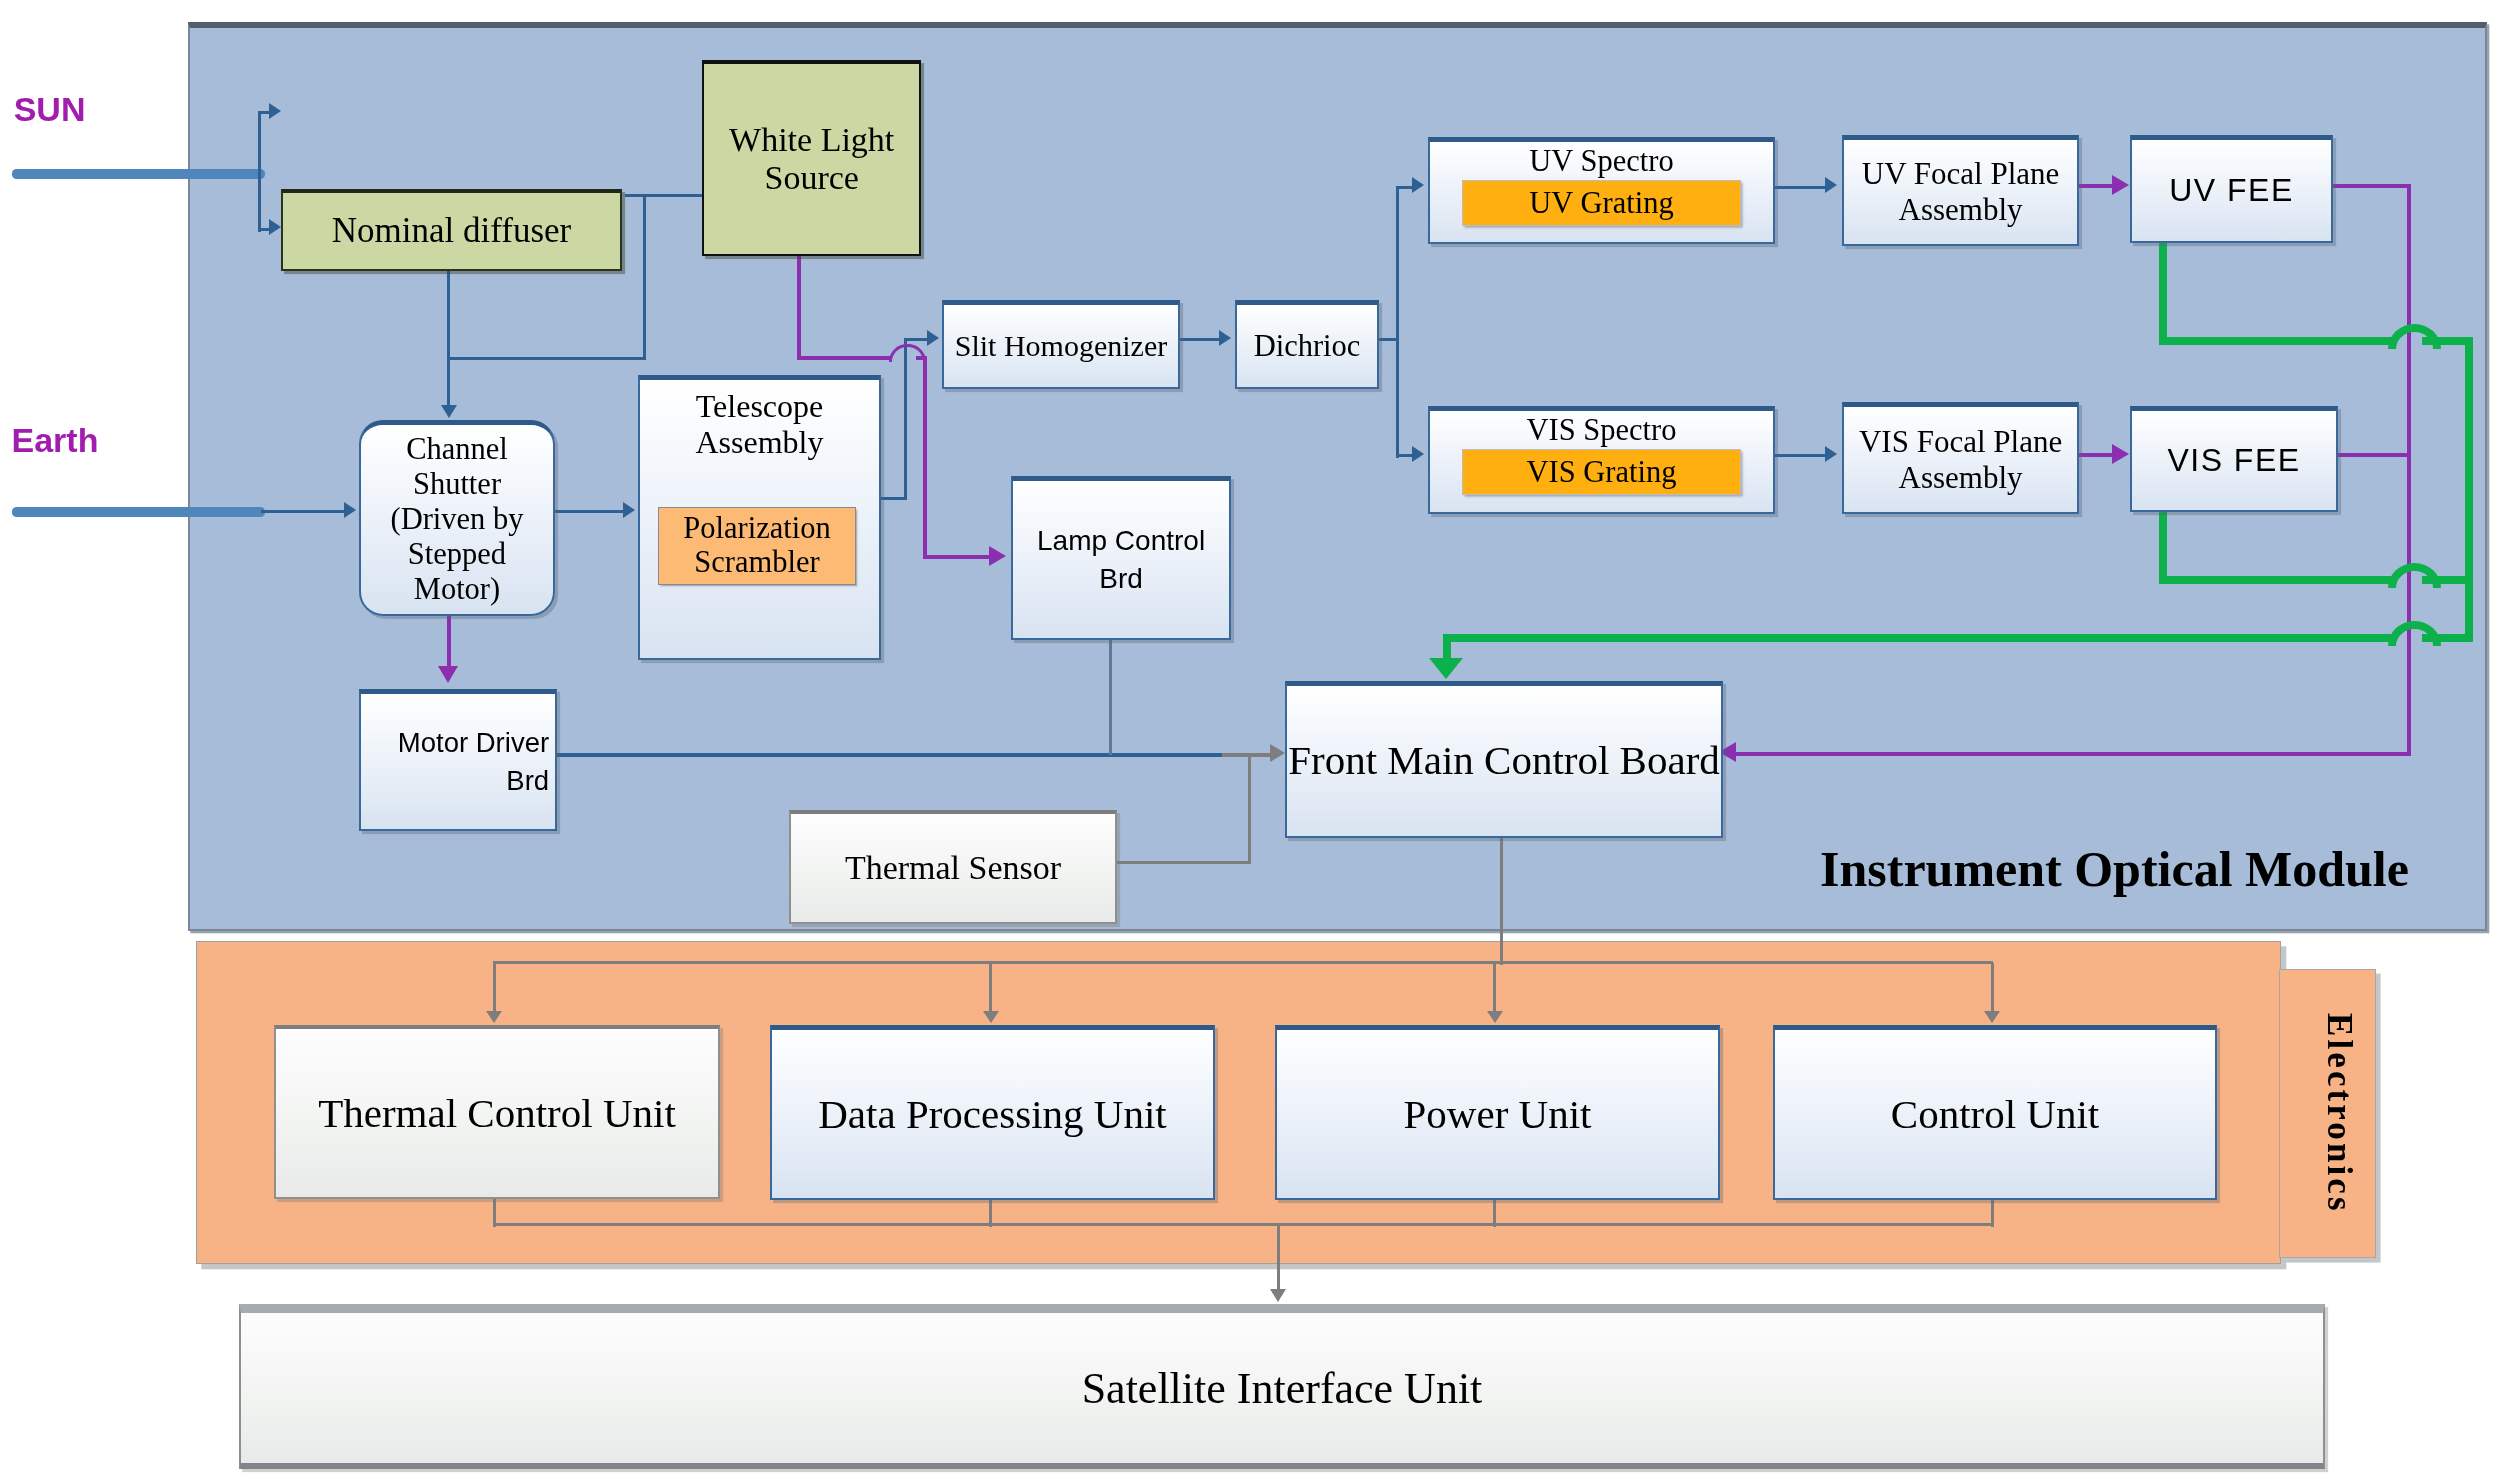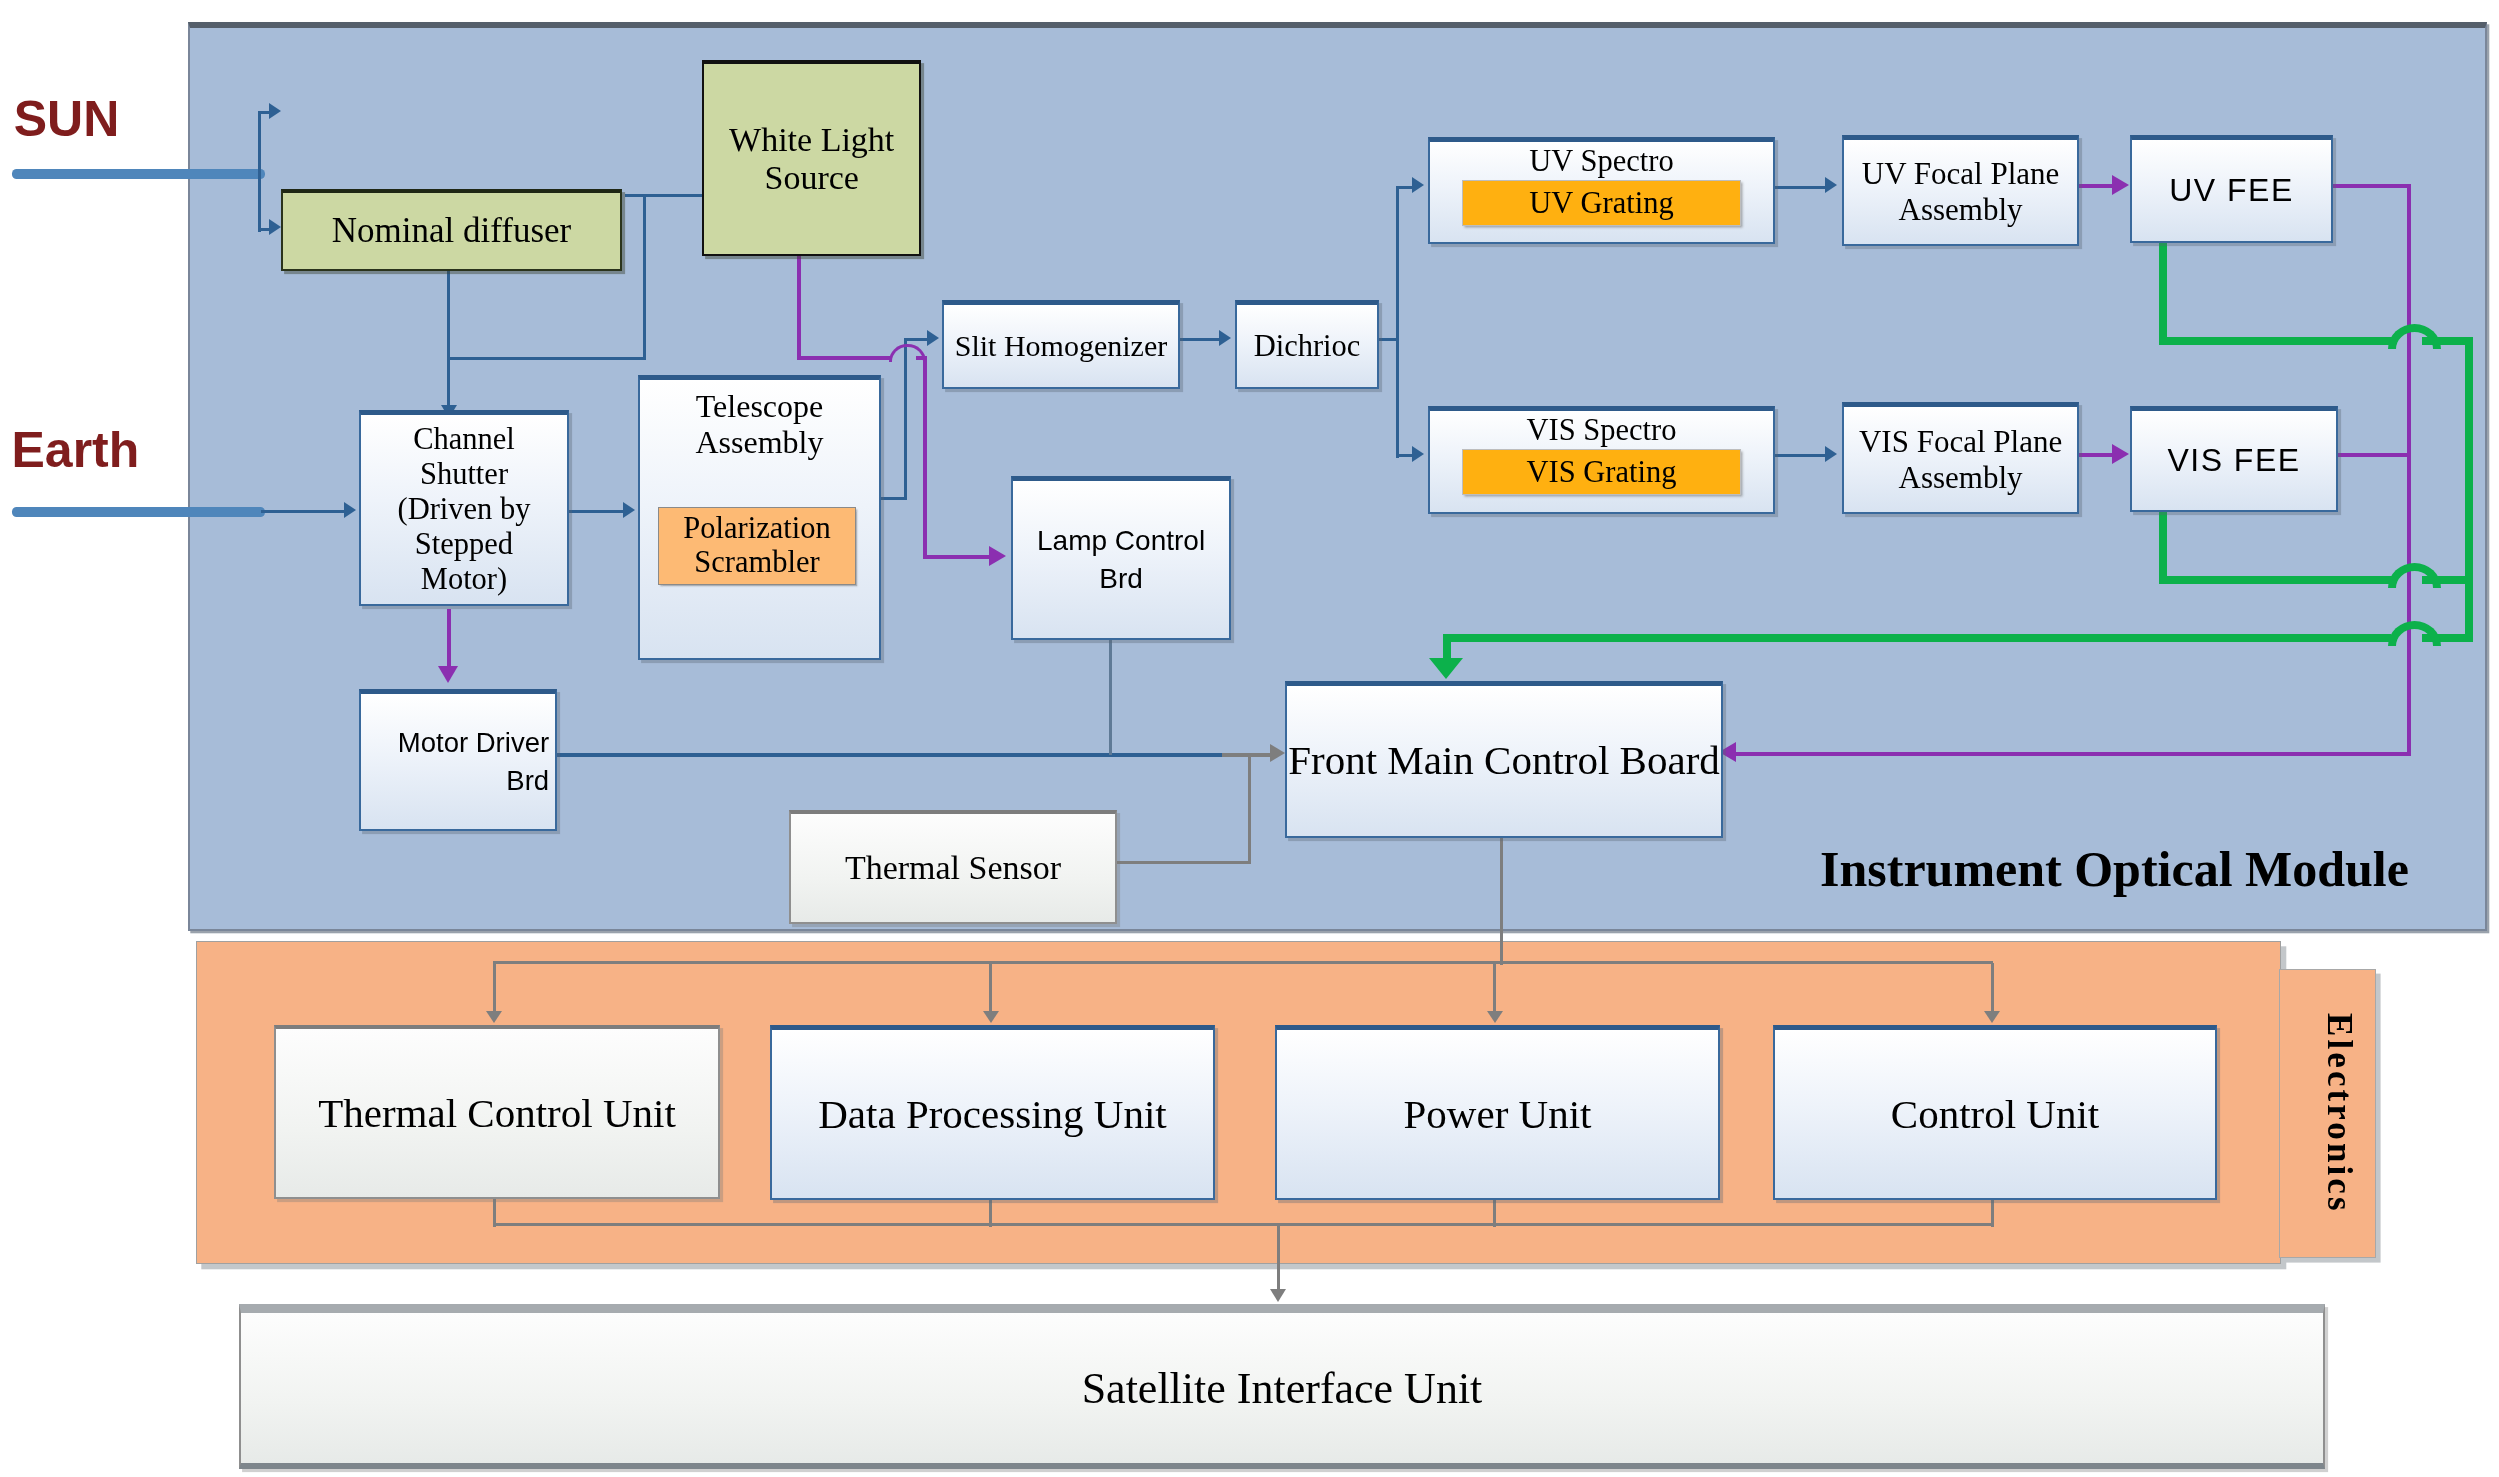--- a/index.html
+++ b/index.html
@@ -24,22 +24,22 @@
            border:2.3px solid #8f8f8f;border-top:4.6px solid #7d7d7d;
            display:flex;align-items:center;justify-content:center;text-align:center;
            box-shadow:3.1px 3.1px 0 rgba(120,120,120,0.35);}
   .orangebox{background:#ffb010;border:1.5px solid #bdbdbd;
              display:flex;align-items:center;justify-content:center;text-align:center;
              box-shadow:2.3px 2.3px 2.3px rgba(90,90,90,0.5);}
   .pinkbox{background:#fdba74;border:1.5px solid #8a8a8a;
            display:flex;align-items:center;justify-content:flex-start;text-align:center;
            box-shadow:1.5px 1.5px 1.5px rgba(90,90,90,0.4);}
   
-  .red-label{color:#7f1d1d;font-family:"Liberation Sans","DejaVu Sans",sans-serif;
-             font-weight:bold;font-size:50px;}
+  .red-label{color:#a21caf;font-family:"Liberation Sans","DejaVu Sans",sans-serif;
+             font-weight:bold;font-size:34px;}
   .sans{font-family:"Liberation Sans","DejaVu Sans",sans-serif;}
   .title-iom{font-weight:bold;font-size:50px;color:#000;text-align:center;}
   .vert-label{writing-mode:vertical-rl;font-weight:bold;font-size:35px;letter-spacing:3.1px;
               color:#000;text-align:center;}
   
   .ln{position:absolute;}
   .hop{position:absolute;background:transparent;border-style:solid;border-bottom:none!important;
        border-radius:50% 50% 0 0 / 100% 100% 0 0;}
   .ah{position:absolute;width:0;height:0;}
 </style>
@@ -158,21 +158,21 @@
   <div class="ln" style="left:493px;top:1223px;width:1501px;height:3.1px;background:#7e7e7e;"></div>
   <div class="ln" style="left:1277px;top:1226px;width:3.1px;height:64px;background:#7e7e7e;"></div>
   <div class="ah" style="left:1270px;top:1289px;border-left:8.4px solid transparent;border-right:8.4px solid transparent;border-top:13.7px solid #7e7e7e;"></div>
 
   <div class="abs greenbox" style="left:281px;top:189px;width:337px;height:76px;font-size:35px;">
     <span>Nominal diffuser</span>
   </div>
   <div class="abs greenbox" style="left:702px;top:60px;width:194px;height:190px;font-size:34px;border-color:#111;padding:0 10.7px;">
     <span>White Light Source</span>
   </div>
-  <div class="abs bluebox" style="left:359px;top:410px;width:182px;height:189px;font-size:30.5px;padding:0 12px;line-height:1.15;">
+  <div class="abs bluebox" style="left:359px;top:420px;width:182px;height:189px;font-size:30.5px;padding:0 5px;line-height:1.15;border-radius:24px;">
     <span>Channel Shutter (Driven by Stepped Motor)</span>
   </div>
   <div class="abs bluebox" style="left:638px;top:375px;width:239px;height:270px;font-size:32px;align-items:flex-start;padding-top:7.6px;line-height:1.15;">
     <span style="display:block;width:100%;">Telescope Assembly</span>
   </div>
   <div class="abs pinkbox" style="left:658px;top:507px;width:196px;height:76px;font-size:30.5px;line-height:1.1;">
     <span>Polarization Scrambler</span>
   </div>
   <div class="abs bluebox" style="left:942px;top:300px;width:234px;height:82px;font-size:30px;">
     <span>Slit Homogenizer</span>

